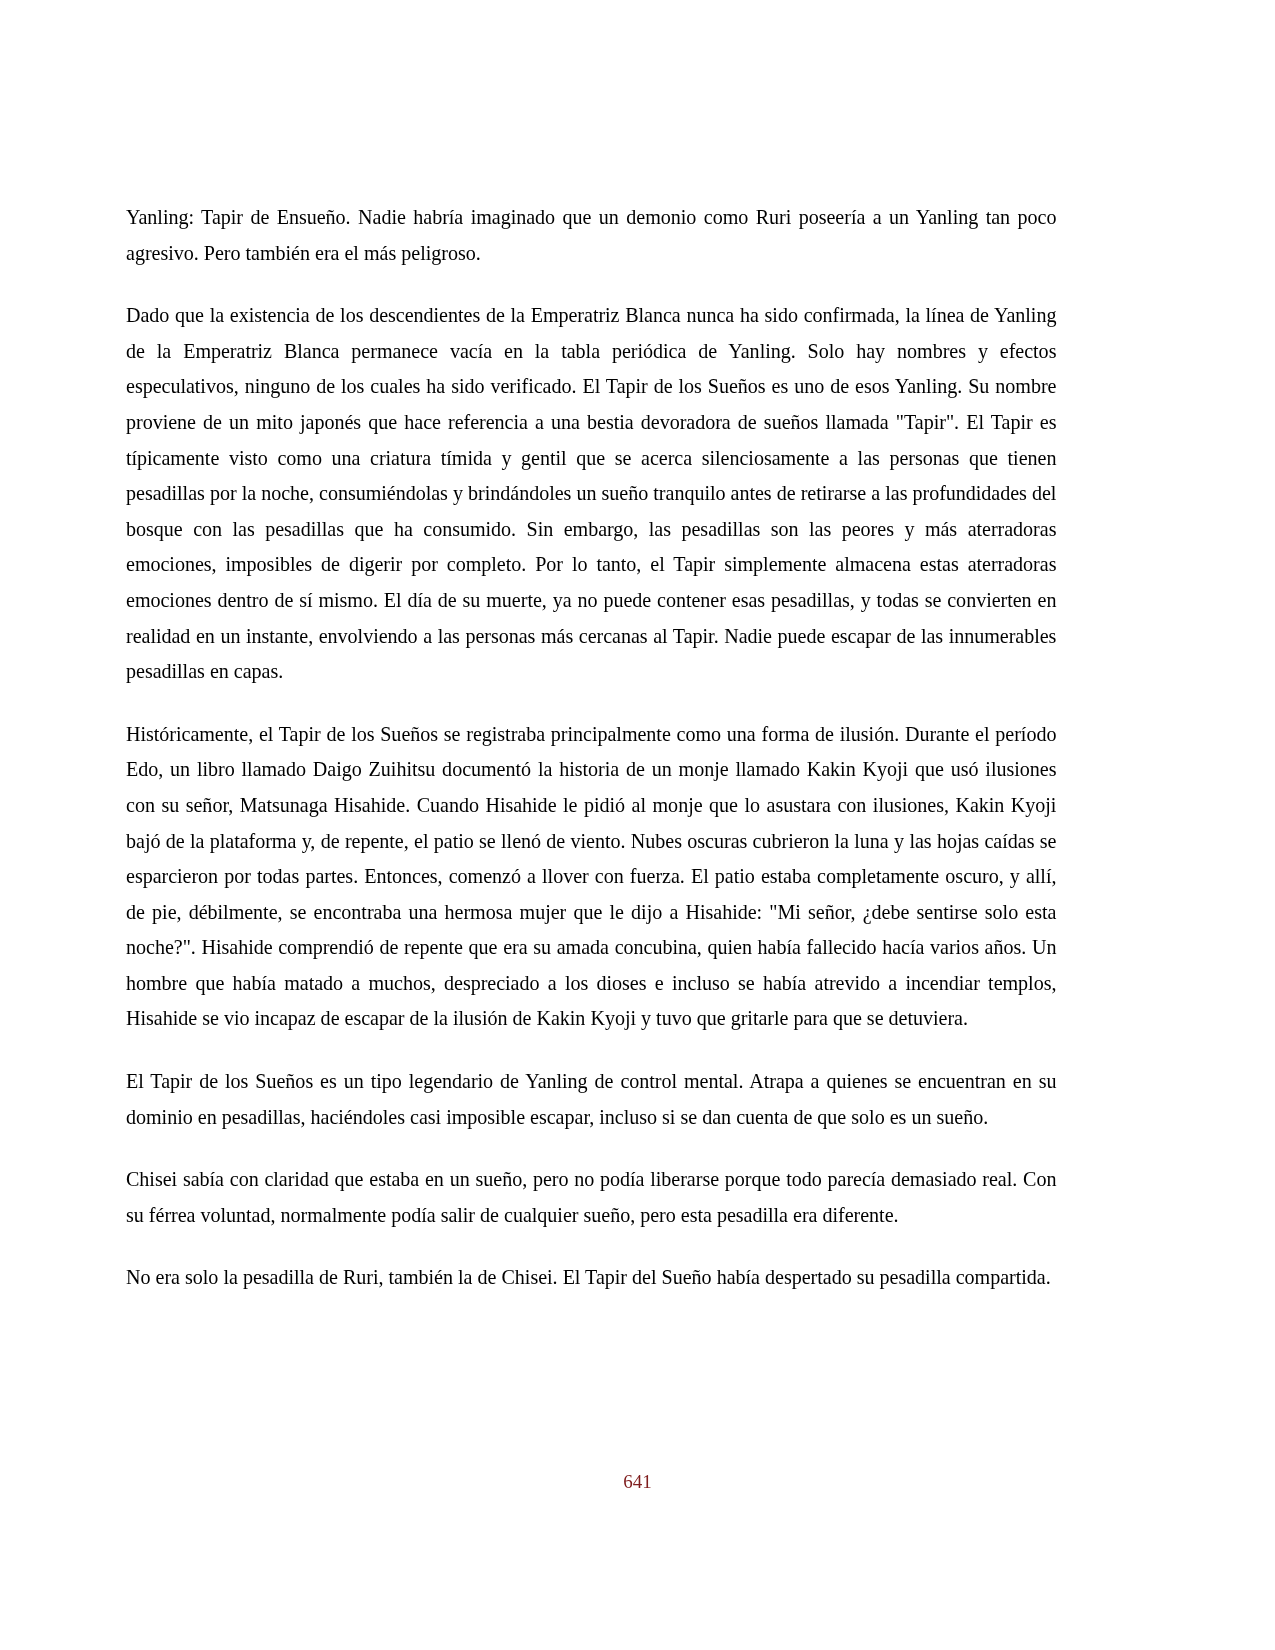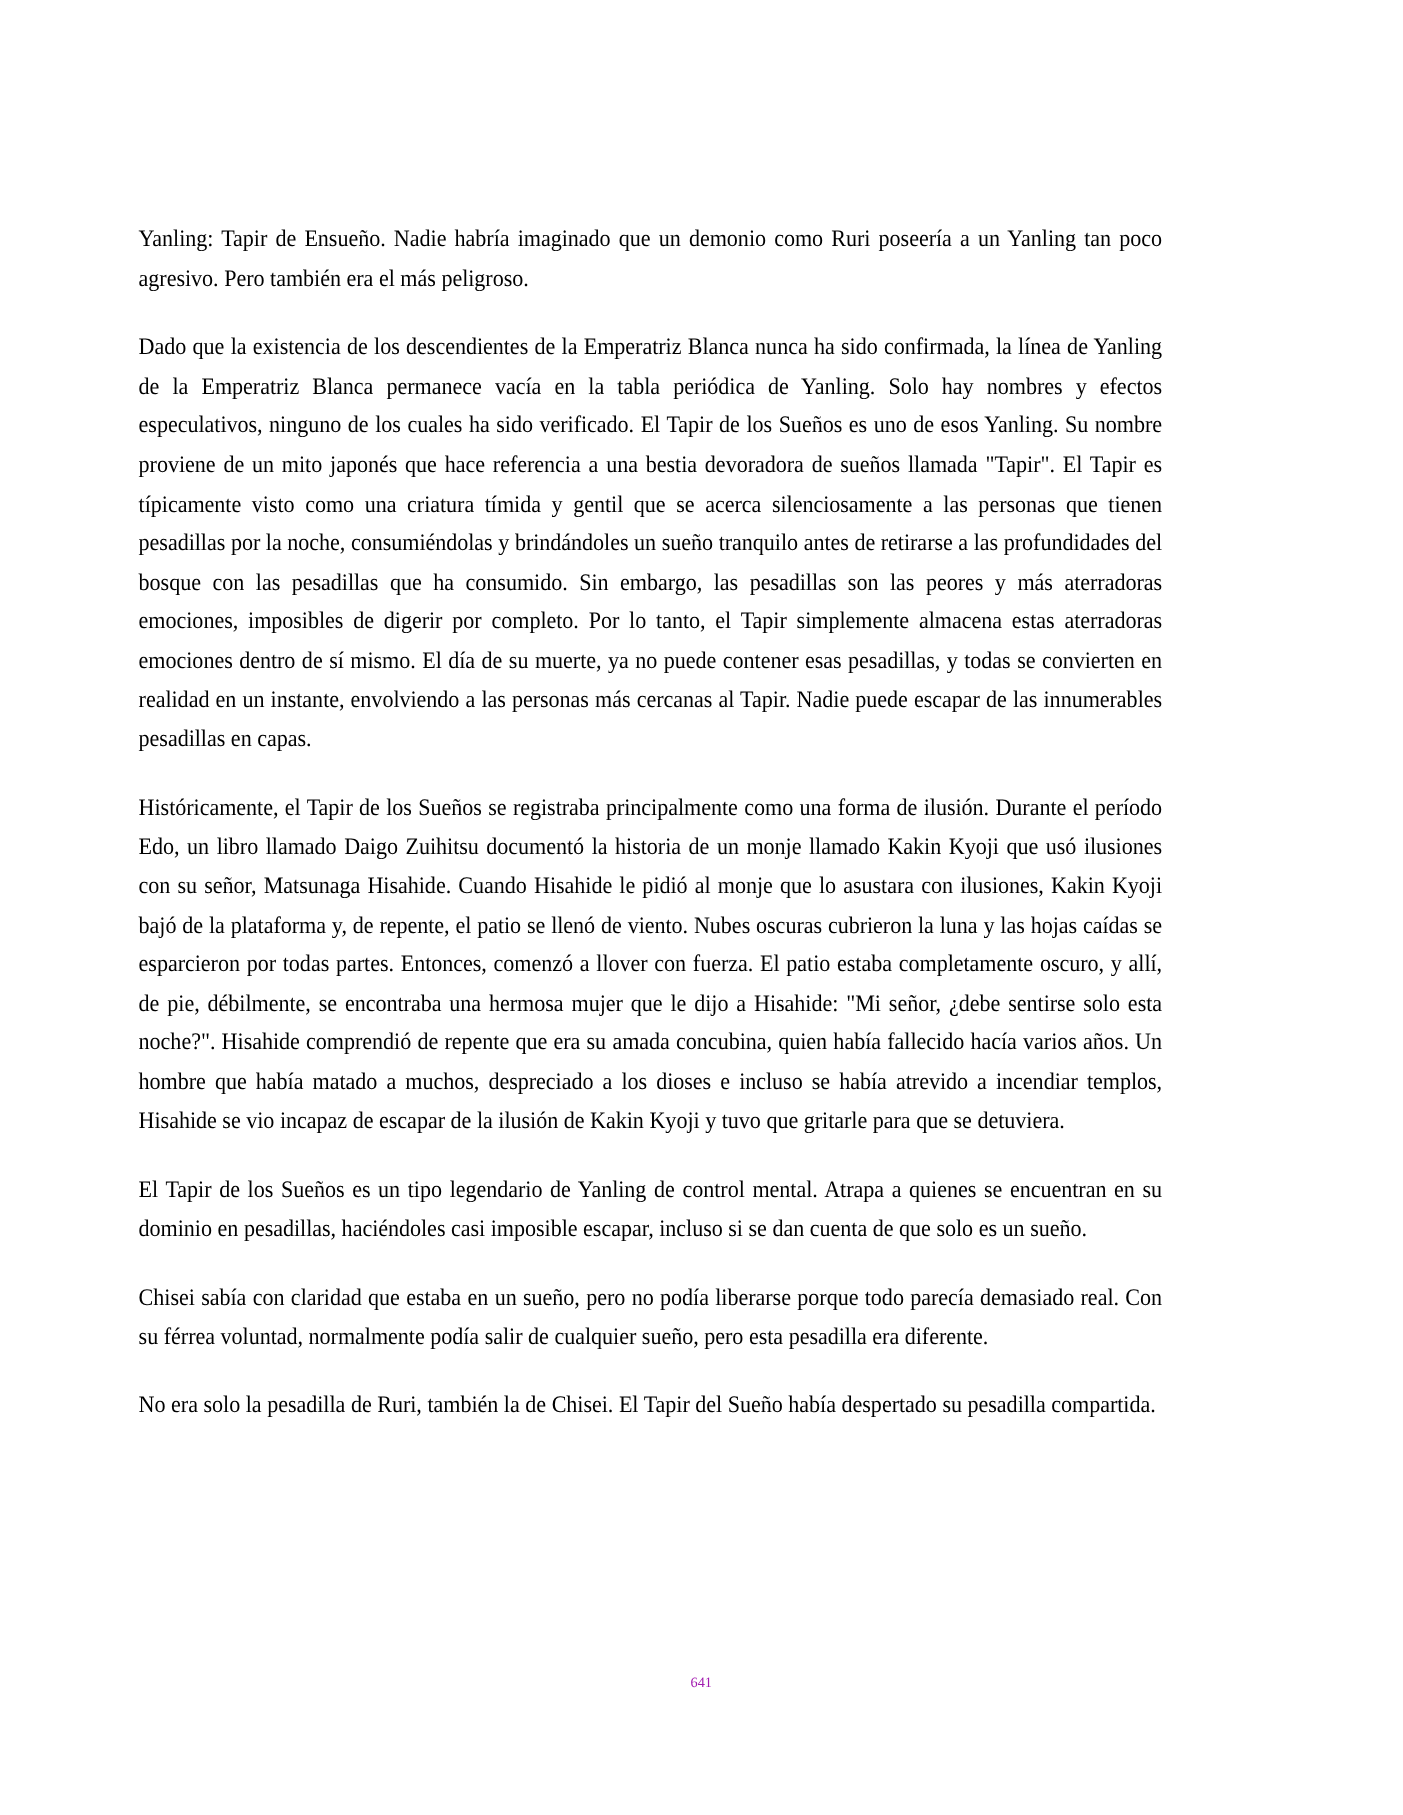--- a/index.html
+++ b/index.html
@@ -48,24 +48,23 @@
     margin-bottom: 0;
   }
 
   .page-number {
     position: absolute;
     left: 0;
     right: 0;
     top: 1470px;
     text-align: center;
     font-family: "Liberation Serif", "DejaVu Serif", serif;
-    font-size: 13px;
+    font-size: 19px;
     line-height: 24px;
-    color: #a21caf;
-    margin-top: 48px;
+    color: #7f1d1d;
   }
 </style>
 </head>
 <body>
 
 <div class="page">
 
   <div class="content">
     <p class="para">Yanling: Tapir de Ensueño. Nadie habría imaginado que un demonio como Ruri poseería a un Yanling tan poco agresivo. Pero también era el más peligroso.</p>
     <p class="para">Dado que la existencia de los descendientes de la Emperatriz Blanca nunca ha sido confirmada, la línea de Yanling de la Emperatriz Blanca permanece vacía en la tabla periódica de Yanling. Solo hay nombres y efectos especulativos, ninguno de los cuales ha sido verificado. El Tapir de los Sueños es uno de esos Yanling. Su nombre proviene de un mito japonés que hace referencia a una bestia devoradora de sueños llamada "Tapir". El Tapir es típicamente visto como una criatura tímida y gentil que se acerca silenciosamente a las personas que tienen pesadillas por la noche, consumiéndolas y brindándoles un sueño tranquilo antes de retirarse a las profundidades del bosque con las pesadillas que ha consumido. Sin embargo, las pesadillas son las peores y más aterradoras emociones, imposibles de digerir por completo. Por lo tanto, el Tapir simplemente almacena estas aterradoras emociones dentro de sí mismo. El día de su muerte, ya no puede contener esas pesadillas, y todas se convierten en realidad en un instante, envolviendo a las personas más cercanas al Tapir. Nadie puede escapar de las innumerables pesadillas en capas.</p>

